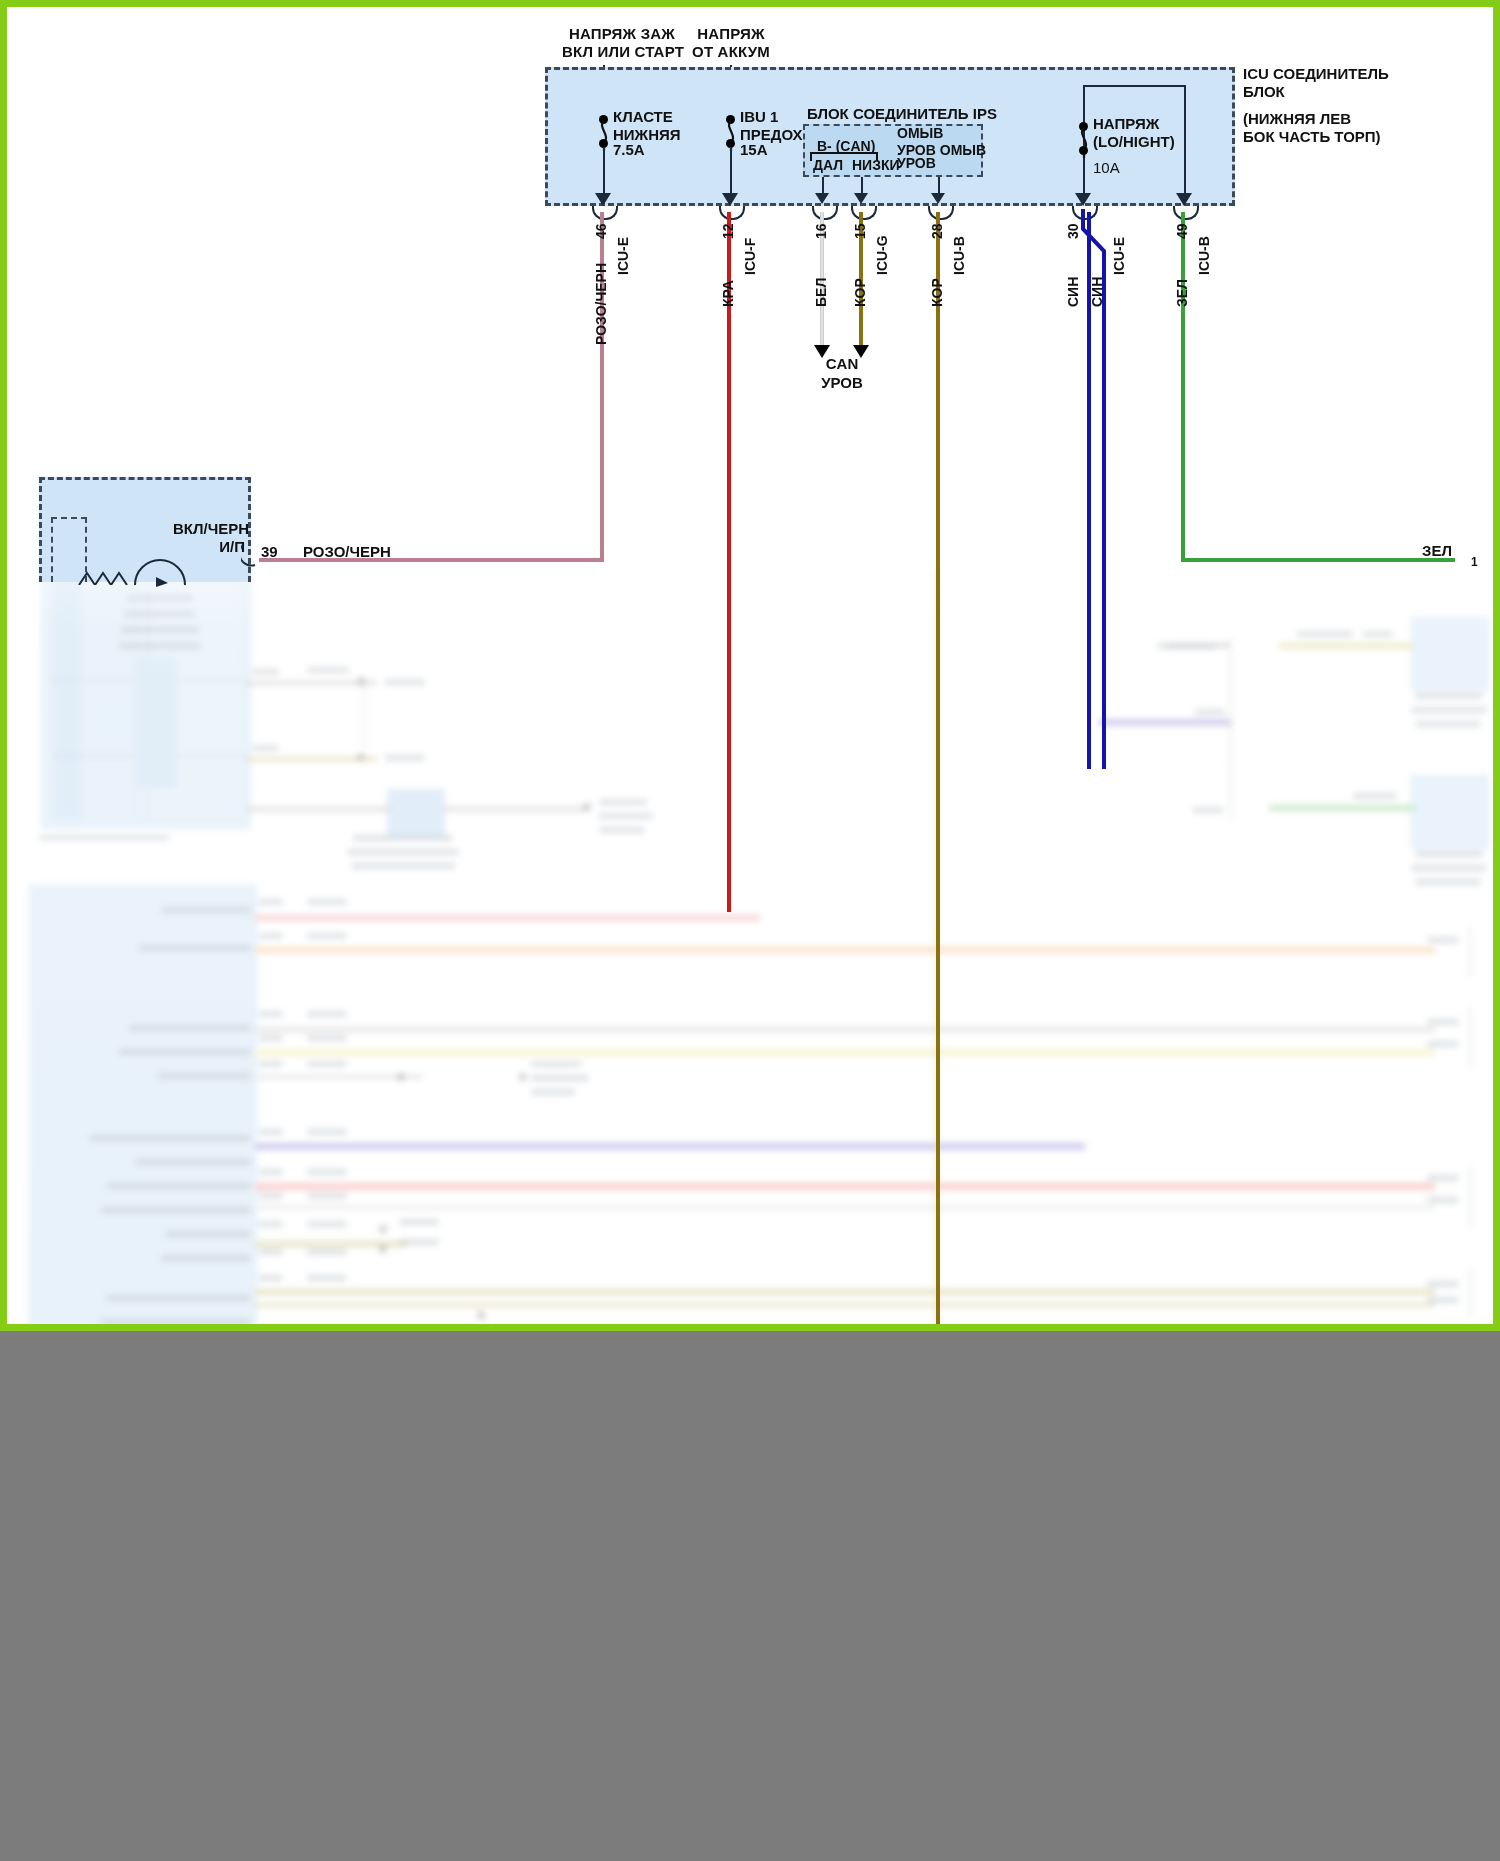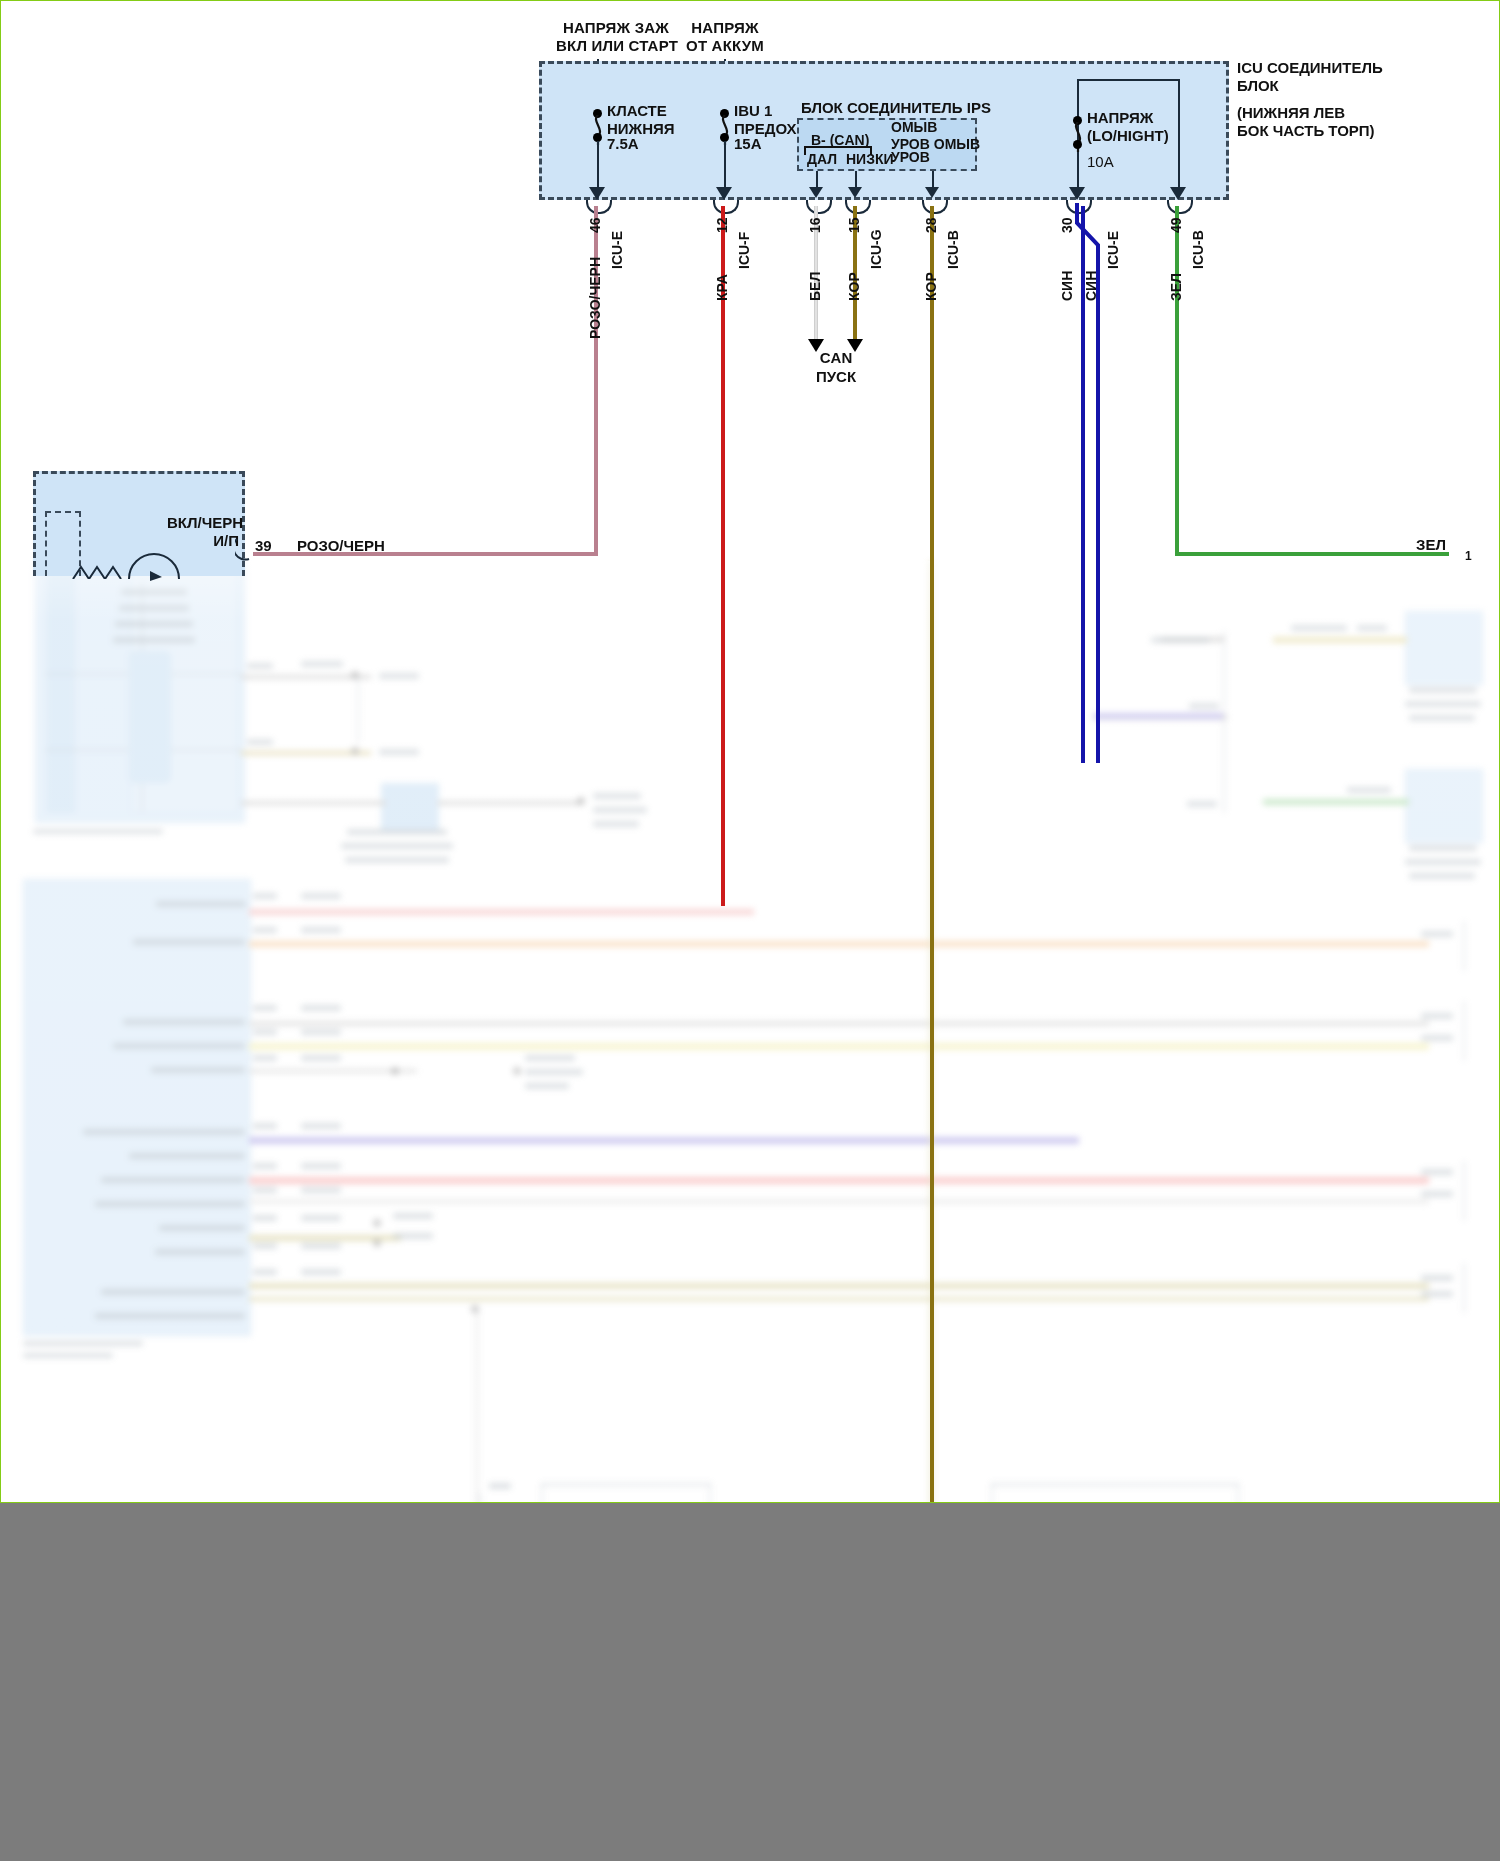--- a/index.html
+++ b/index.html
@@ -1,24 +1,24 @@
 <!DOCTYPE html>
 <html><head>
 <meta charset="utf-8">
 <style>
   html,body{margin:0;padding:0;background:#7c7c7c;}
   body{font-family:"Liberation Sans",sans-serif;}
 
   #page{
     position:relative;
-    width:1500px;height:1503px;
+    width:1500px;height:1331px;
     background:#ffffff;
     overflow:hidden;
     box-sizing:border-box;
-    border:1px solid #84cc16;
+    border:7px solid #84cc16;
   }
 
   
   .lbl{position:absolute;color:#111;white-space:pre;line-height:1.18;}
   .vlbl{position:absolute;color:#111;white-space:nowrap;
         transform-origin:0 0;transform:rotate(-90deg);}
   .wire{position:absolute;}
   .dot{position:absolute;background:#000;border-radius:50%;width:9px;height:9px;}
   .hline{position:absolute;height:0;border-top:2px solid #1a2a3a;}
   .vline{position:absolute;width:0;border-left:2px solid #1a2a3a;}
@@ -356,21 +356,21 @@
   <div class="vlbl" style="left:806px;top:232px;font-size:14px;font-weight:600;">16</div>
   <div class="vlbl" style="left:806px;top:300px;font-size:14px;font-weight:600;">БЕЛ</div>
 
   <div class="wire" style="left:852px;top:205px;width:4px;height:135px;background:#8a7212;"></div>
   <div class="arrow-d black" style="left:846px;top:338px;"></div>
   <div class="vlbl" style="left:845px;top:232px;font-size:14px;font-weight:600;">15</div>
   <div class="vlbl" style="left:867px;top:268px;font-size:14px;font-weight:600;">ICU-G</div>
   <div class="vlbl" style="left:845px;top:300px;font-size:14px;font-weight:600;">КОР</div>
 
   <div class="lbl" style="left:790px;top:348px;font-size:15px;font-weight:600;text-align:center;width:90px;line-height:1.25;">CAN
-ПУСК</div>
+УРОВ</div>
 
   <div class="wire" style="left:929px;top:205px;width:4px;height:1320px;background:#8a7212;"></div>
   <div class="vlbl" style="left:922px;top:232px;font-size:14px;font-weight:600;">28</div>
   <div class="vlbl" style="left:944px;top:268px;font-size:14px;font-weight:600;">ICU-B</div>
   <div class="vlbl" style="left:922px;top:300px;font-size:14px;font-weight:600;">КОР</div>
 
   <svg style="position:absolute;left:1060px;top:202px;width:80px;height:560px;" viewBox="0 0 80 560">
     <path d="M16 0 L16 20 L37 42 L37 560" stroke="#1414aa" stroke-width="4" fill="none"></path>
   </svg>
   <div class="vlbl" style="left:1058px;top:232px;font-size:14px;font-weight:600;">30</div>

